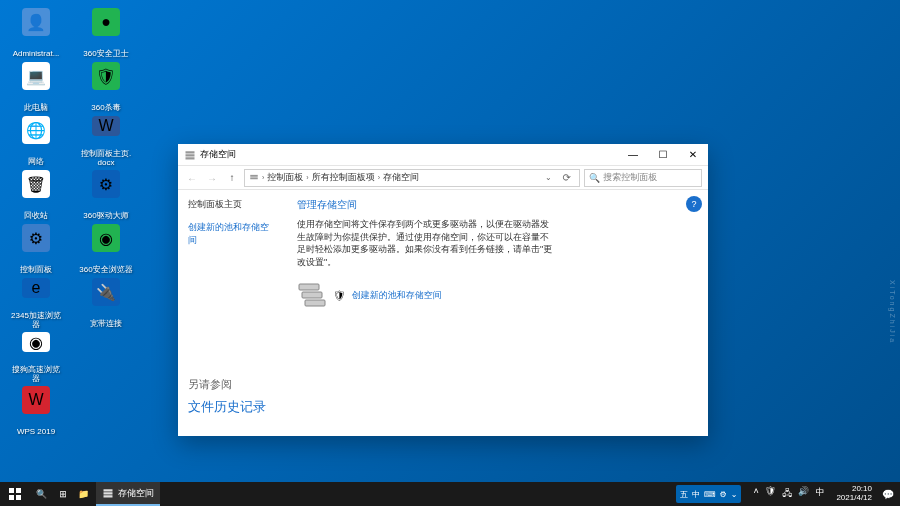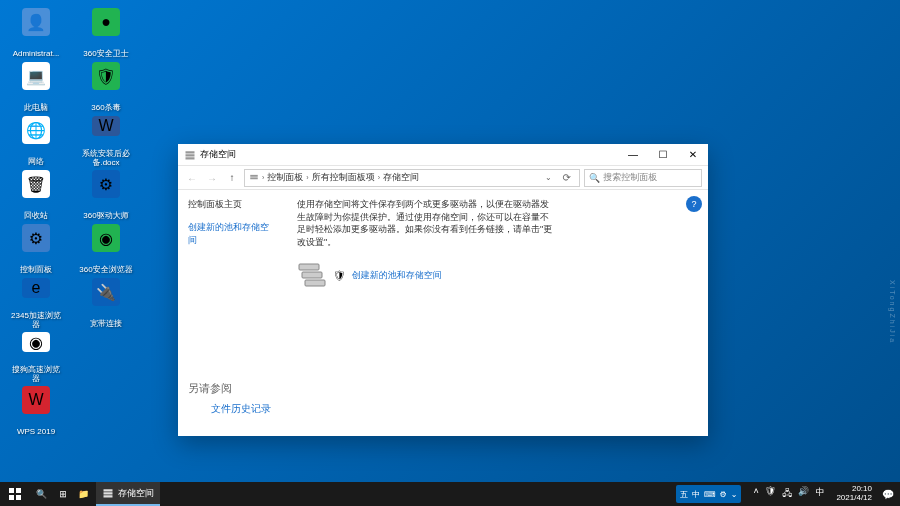--- a/index.html
+++ b/index.html
@@ -30,21 +30,21 @@
 .addr-chev { margin-left: auto; font-size: 8px; color: #666; padding: 0 4px; }
 .addr-refresh { font-size: 10px; color: #666; cursor: pointer; padding: 0 4px; }
 .search { width: 118px; height: 18px; border: 1px solid #d0d0d0; display: flex; align-items: center; padding: 0 4px; font-size: 9px; color: #888; }
 .search-ico { margin-right: 3px; font-size: 9px; }
 .content { flex: 1; display: flex; justify-content: flex-end; }
 .side { width: 105px; padding: 8px 10px; display: flex; flex-direction: column; }
 .side-link1 { font-size: 9px; color: #333; margin-bottom: 10px; cursor: pointer; }
 .side-link2 { font-size: 9px; color: #1a6fcc; cursor: pointer; }
 .side-bottom { margin-top: auto; padding-bottom: 8px; }
 .side-bottom-title { font-size: 11px; color: #666; margin-bottom: 6px; }
-.side-bottom-link { font-size: 10px; color: #1a6fcc; cursor: pointer; margin-bottom: 4px; margin-left: 23px; }
+.side-bottom-link { font-size: 13px; color: #1a6fcc; cursor: pointer; margin-bottom: 4px; }
 .main { flex: 1; padding: 8px 14px; position: relative; }
 .main-title { font-size: 10px; color: #1a6fcc; margin-bottom: 6px; }
 .main-desc { font-size: 9px; color: #333; line-height: 1.4; width: 260px; }
 .action { display: flex; align-items: center; margin-top: 14px; gap: 6px; }
 .action-ico { width: 30px; height: 26px; }
 .shield { font-size: 10px; }
 .action-link { font-size: 9px; color: #1a6fcc; cursor: pointer; }
 .help { position: absolute; top: 6px; right: 6px; width: 16px; height: 16px; border-radius: 50%; background: #1a6fcc; color: #fff; display: flex; align-items: center; justify-content: center; font-size: 9px; cursor: pointer; }
 
 .taskbar { position: absolute; bottom: 0; left: 0; width: 900px; height: 24px; background: #1a1a1a; display: flex; align-items: center; }
@@ -100,21 +100,21 @@
     <div class="di">
       <div class="di-ico" style="background:#21b351">●</div>
       <div class="di-lbl">360安全卫士</div>
     </div>
     <div class="di">
       <div class="di-ico" style="background:#21b351">🛡</div>
       <div class="di-lbl">360杀毒</div>
     </div>
     <div class="di">
       <div class="di-ico" style="background:#2b579a">W</div>
-      <div class="di-lbl">系统安装后必备.docx</div>
+      <div class="di-lbl">控制面板主页.docx</div>
     </div>
     <div class="di">
       <div class="di-ico" style="background:#0a5fb8">⚙</div>
       <div class="di-lbl">360驱动大师</div>
     </div>
     <div class="di">
       <div class="di-ico" style="background:#21b351">◉</div>
       <div class="di-lbl">360安全浏览器</div>
     </div>
     <div class="di">
@@ -166,20 +166,21 @@
     <div class="side">
       <div class="side-link1">控制面板主页</div>
       <div class="side-link2">创建新的池和存储空间</div>
       <div class="side-bottom">
         <div class="side-bottom-title">另请参阅</div>
         <div class="side-bottom-link">文件历史记录</div>
       </div>
     </div>
     <div class="main">
       <div class="help">?</div>
+      <div class="main-title">管理存储空间</div>
       <div class="main-desc">使用存储空间将文件保存到两个或更多驱动器，以便在驱动器发生故障时为你提供保护。通过使用存储空间，你还可以在容量不足时轻松添加更多驱动器。如果你没有看到任务链接，请单击"更改设置"。</div>
       <div class="action">
         <svg class="action-ico" viewBox="0 0 30 26">
             <rect x="2" y="2" width="20" height="6" rx="1" fill="#ccc" stroke="#888"></rect>
             <rect x="5" y="10" width="20" height="6" rx="1" fill="#ccc" stroke="#888"></rect>
             <rect x="8" y="18" width="20" height="6" rx="1" fill="#ccc" stroke="#888"></rect>
           </svg>
         <span class="shield">🛡</span>
         <span class="action-link">创建新的池和存储空间</span>
       </div>

